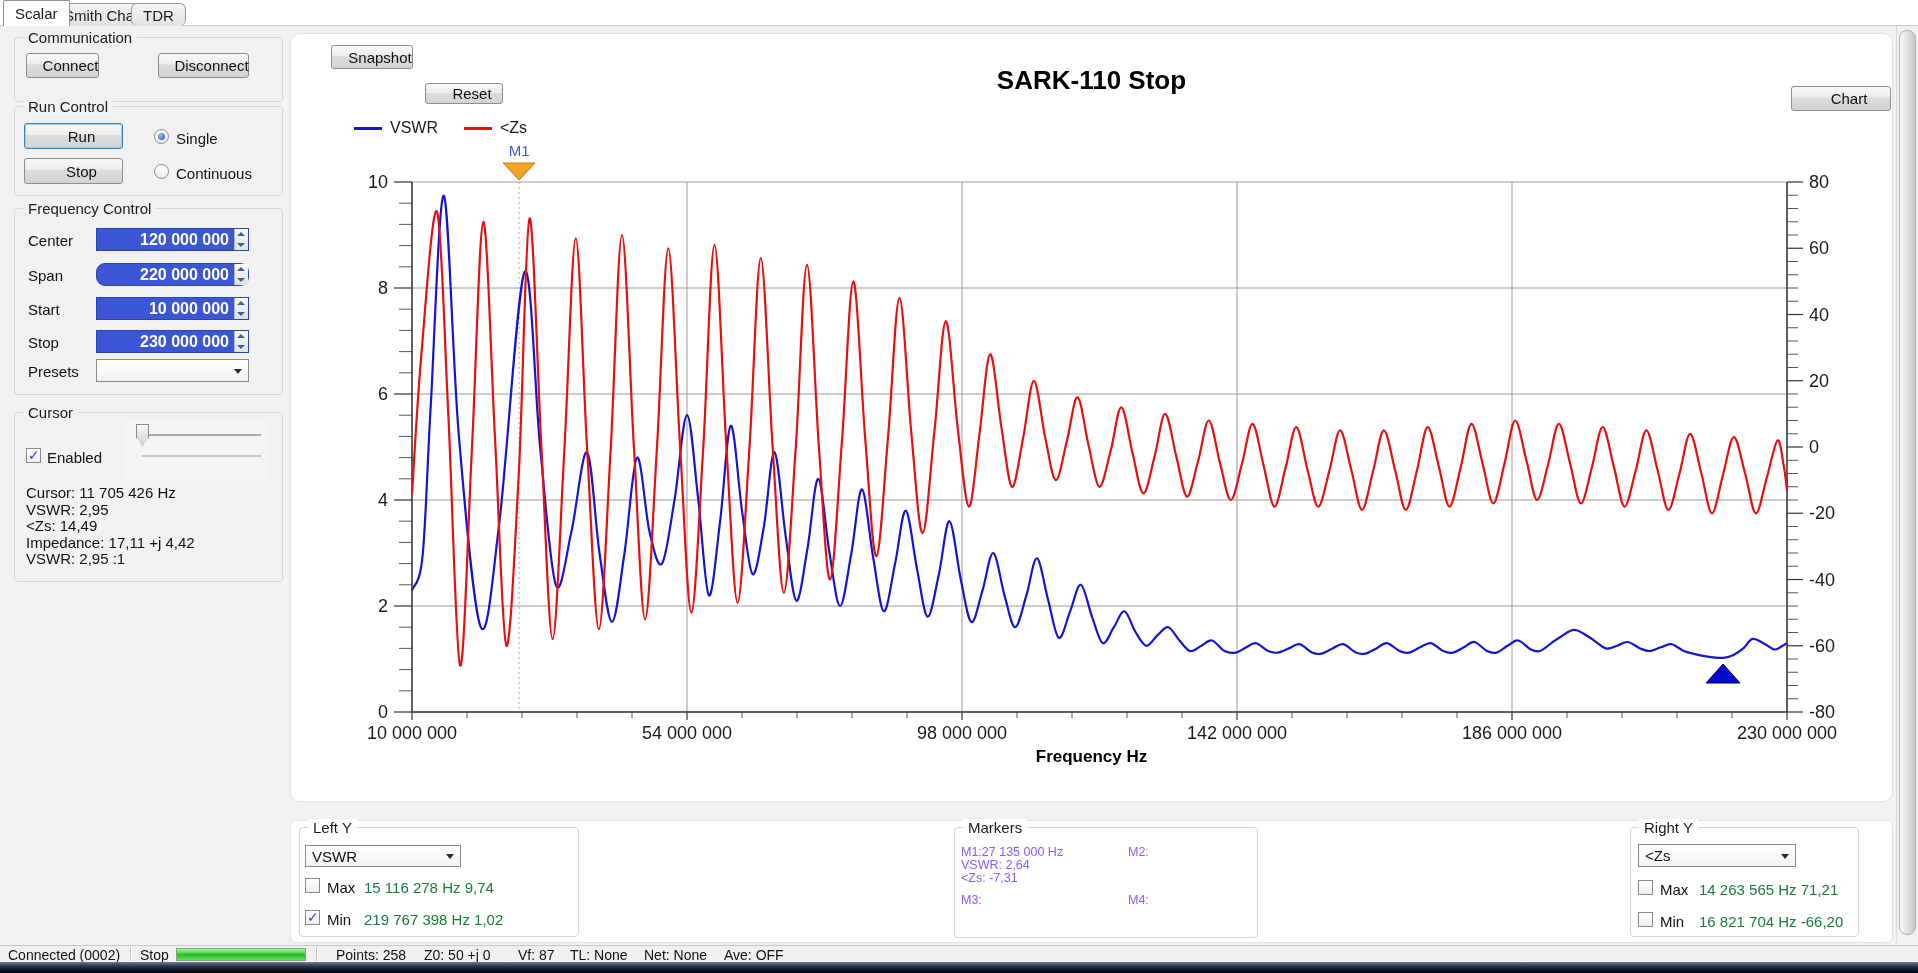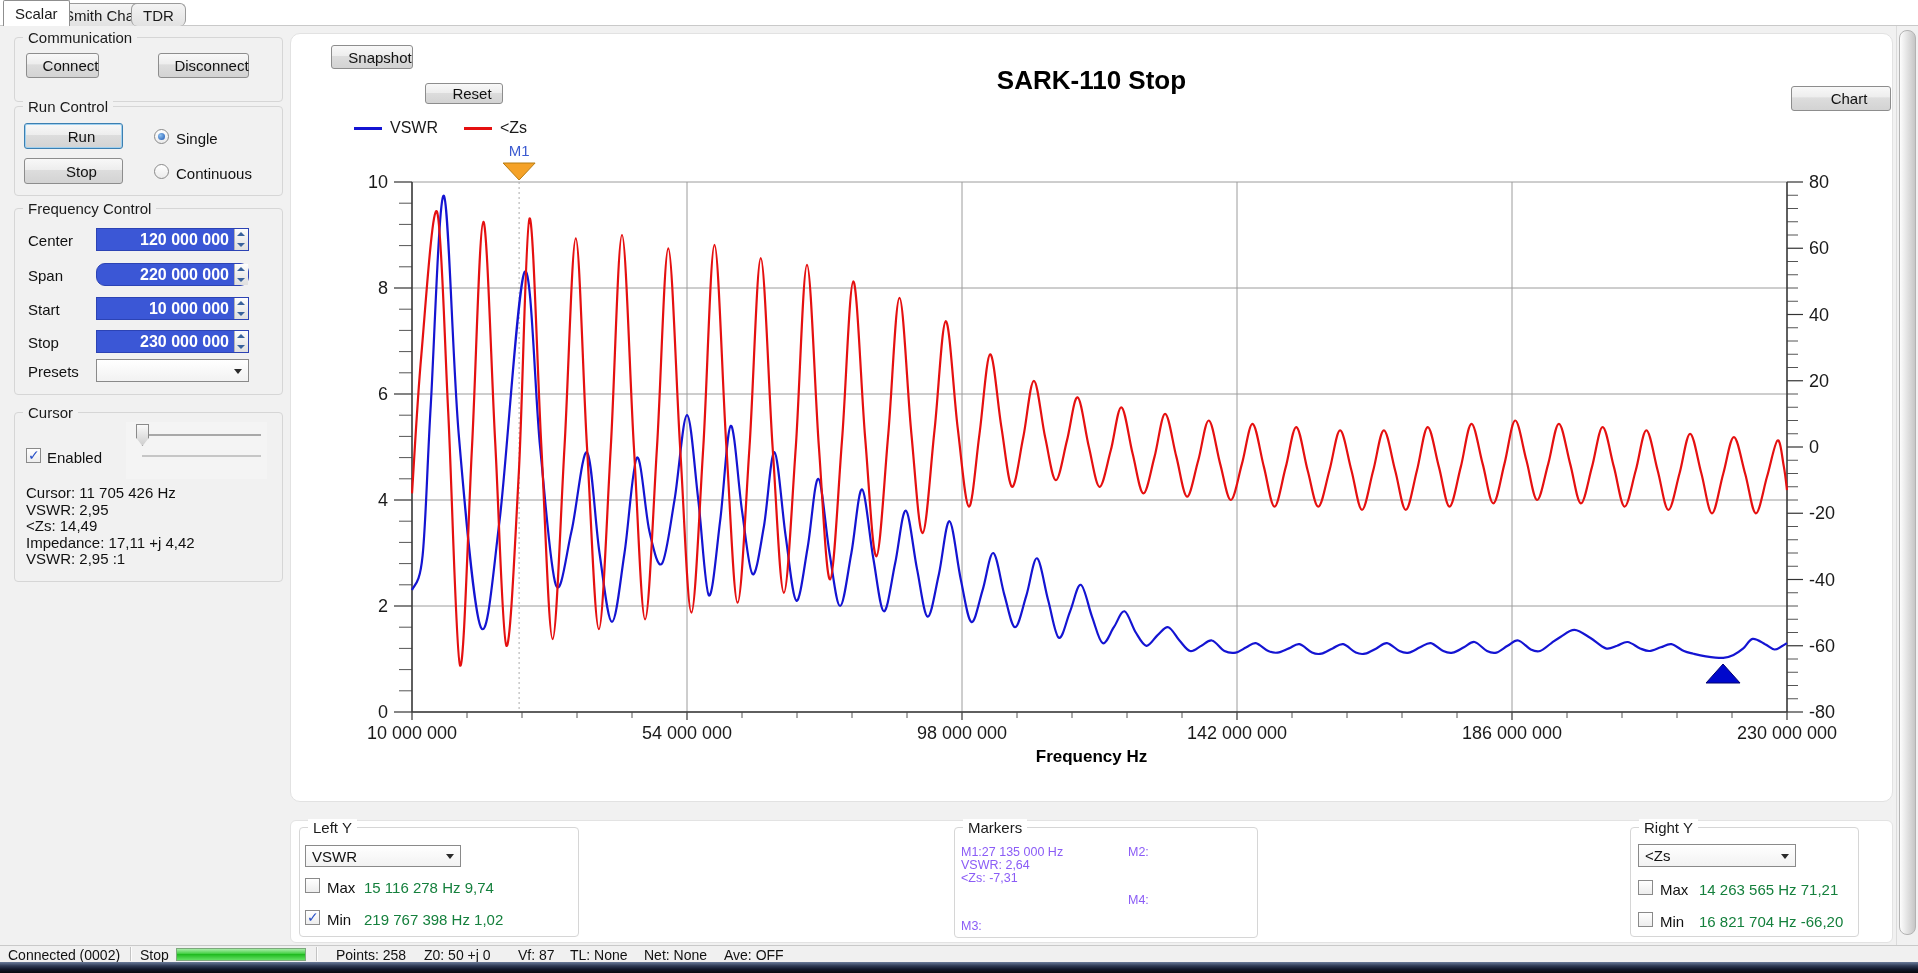--- a/index.html
+++ b/index.html
@@ -231,21 +231,21 @@
       <div class="cb on" style="left:5px; top:82px;"></div>
       <div class="lbl" style="left:27px; top:83px;">Min</div>
       <div class="val" style="left:64px; top:83px;">219 767 398 Hz 1,02</div>
     </div>
 
     <div class="grp on-white" style="left:663px; top:6px; width:304px; height:111px;padding-left:14px;">
       <div class="cap">Markers</div>
       <div class="mk" style="left:6px; top:17px;">M1:27 135 000 Hz</div>
       <div class="mk" style="left:6px; top:30px;">VSWR: 2,64</div>
       <div class="mk" style="left:6px; top:43px;">&lt;Zs: -7,31</div>
-      <div class="mk" style="left:6px; top:65px;margin-top:26px;">M3:</div>
+      <div class="mk" style="left:6px; top:65px;">M3:</div>
       <div class="mk" style="left:173px; top:17px;">M2:</div>
       <div class="mk" style="left:173px; top:65px;">M4:</div>
     </div>
 
     <div class="grp on-white" style="left:1339px; top:6px; width:229px; height:110px;">
       <div class="cap">Right Y</div>
       <div class="combo" style="left:7px; top:16px; width:158px; height:23px;">
         <span>&lt;Zs</span>
         <span class="arr"></span>
       </div>

